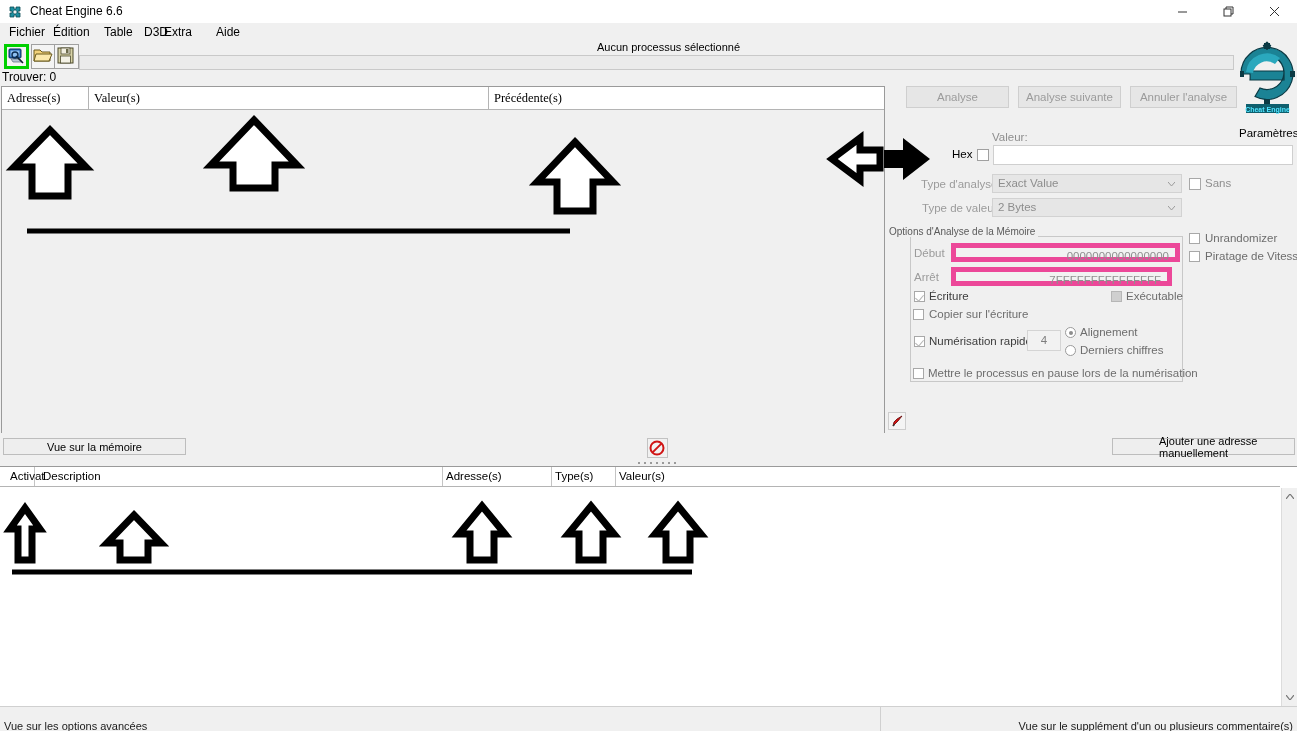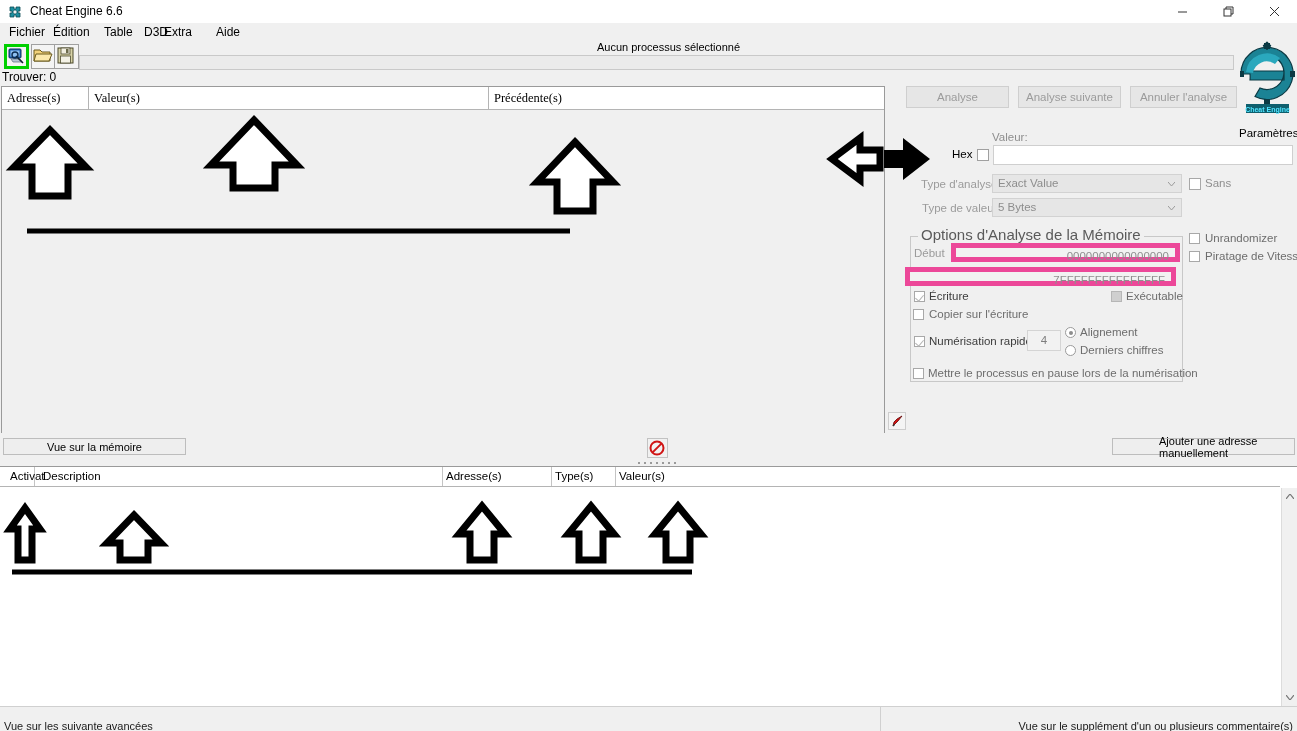--- a/index.html
+++ b/index.html
@@ -154,35 +154,35 @@
     background:#fff;border:1px solid #a8a8a8;box-sizing:border-box;
   }
   #sans-label{position:absolute;left:1205px;top:177px;font-size:11.5px;color:#8f8f8f;}
 
   
   #memgroup{
     position:absolute;left:910px;top:236px;width:273px;height:146px;
     border:1px solid #c8c8c8;box-sizing:border-box;
   }
   #memgroup-title{
-    position:absolute;left:918px;top:226px;background:#f0f0f0;
-    padding:0 3px;font-size:15px;color:#5a5a5a;
+    position:absolute;left:886px;top:226px;background:#f0f0f0;
+    padding:0 3px;font-size:10px;color:#5a5a5a;
   }
   .mrow-label{position:absolute;font-size:11.5px;color:#9b9b9b;}
   #lbl-start{left:914px;top:247px;}
   #lbl-stop{left:914px;top:271px;}
   .memfield{
     position:absolute;height:19px;
     background:#f2f2f2;border:5px solid #ec4899;box-sizing:border-box;
     color:#8f8f8f;font-size:11.5px;text-align:right;
     line-height:17px;padding-right:6px;
     font-family:"Liberation Sans", sans-serif;
   }
   #fld-start{left:951px;top:243px;width:229px;}
-  #fld-stop{left:905px;top:267px;width:271px;}
+  #fld-stop{left:951px;top:267px;width:221px;}
 
   .ckbox{
     position:absolute;width:11px;height:11px;
     background:#fff;border:1px solid #a8a8a8;box-sizing:border-box;
   }
   .ckbox.checked::after{
     content:"";position:absolute;left:2px;top:1px;
     width:4px;height:7px;border:solid #b4b4b4;
     border-width:0 1.5px 1.5px 0;transform:rotate(40deg);
   }
@@ -413,21 +413,21 @@
 <div class="ddlabel" id="lbl-scantype">Type d'analyse</div>
 <div class="dropdown" id="dd-scantype">
   <span>Exact Value</span>
   <svg class="dd-arrow" viewBox="0 0 7 4">
     <path d="M0 0 L3.5 4 L7 0" fill="none" stroke="#9a9a9a" stroke-width="1"></path>
   </svg>
 </div>
 
 <div class="ddlabel" id="lbl-valtype">Type de valeur</div>
 <div class="dropdown" id="dd-valtype">
-  <span>5 Bytes</span>
+  <span>2 Bytes</span>
   <svg class="dd-arrow" viewBox="0 0 7 4">
     <path d="M0 0 L3.5 4 L7 0" fill="none" stroke="#9a9a9a" stroke-width="1"></path>
   </svg>
 </div>
 
 <div id="sans-check" class="ckbox" style="left:1189px;top:178px"></div>
 <div id="sans-label">Sans</div>
 
 <div id="memgroup"></div>
 <div id="memgroup-title">Options d'Analyse de la Mémoire</div>
@@ -508,21 +508,21 @@
     </div>
     <div class="sb-arrow" id="sb-down">
       <svg width="8" height="5" viewBox="0 0 8 5">
           <path d="M0 0 L4 5 L8 0" fill="none" stroke="#777" stroke-width="1.2"></path>
         </svg>
     </div>
   </div>
 </div>
 
 <div id="statusbar">
-  <span id="status-left">Vue sur les suivante avancées</span>
+  <span id="status-left">Vue sur les options avancées</span>
   <div id="status-sep"></div>
   <span id="status-right">Vue sur le supplément d'un ou plusieurs commentaire(s)</span>
 </div>
 
 <svg id="annotations" viewBox="0 0 1297 731">
   <g fill="#ffffff" stroke="#000000" stroke-width="7" stroke-linejoin="miter">
 
     <path d="M50,130 L86,167 L68,167 L68,196 L32,196 L32,167 L14,167 Z"></path>
     <path d="M254,120 L297,165 L275,165 L275,188 L233,188 L233,165 L211,165 Z"></path>
     <path d="M575,142 L613,182 L593,182 L593,211 L557,211 L557,182 L537,182 Z"></path>

